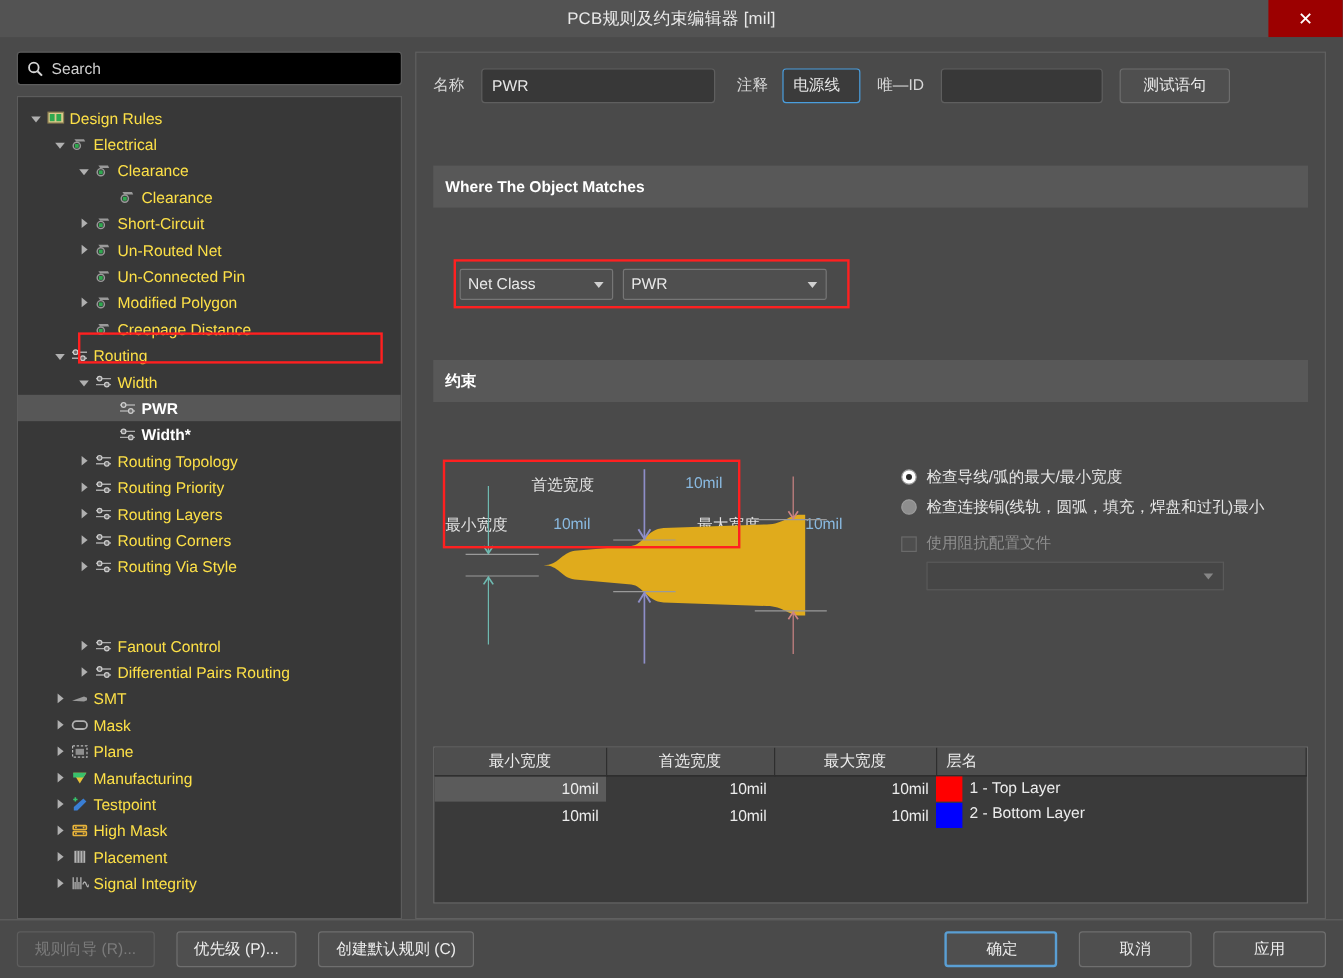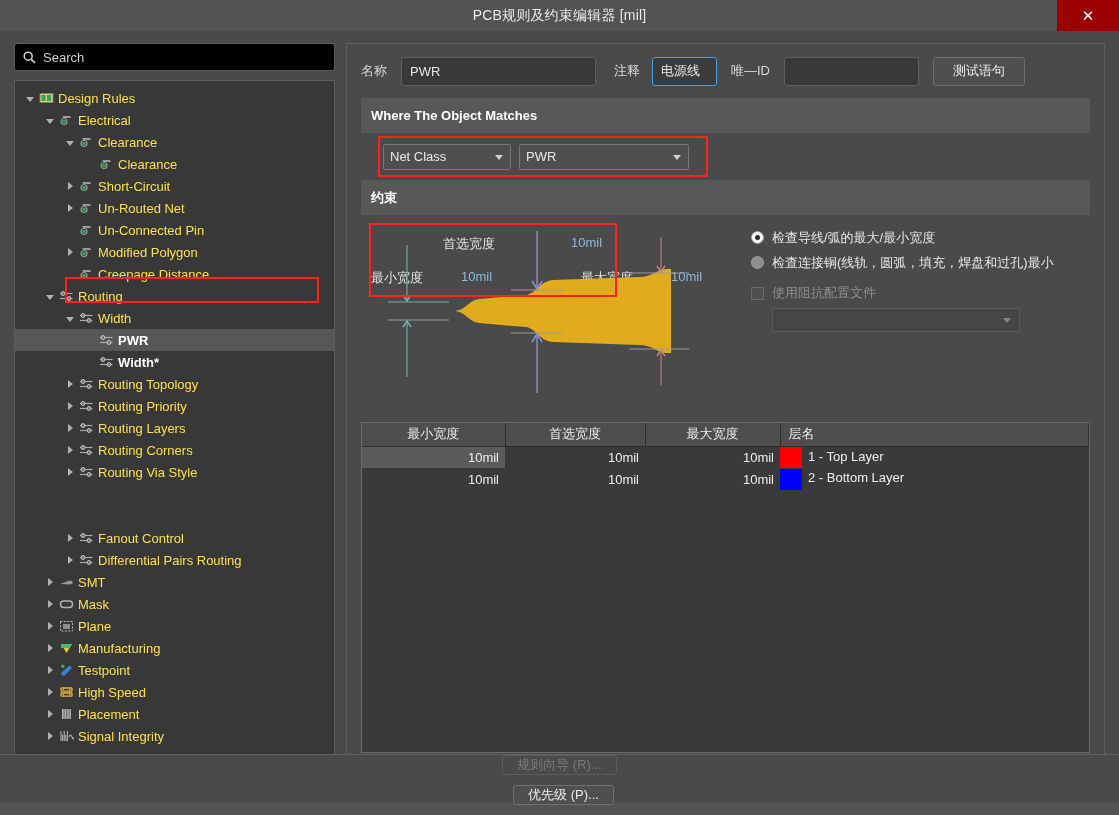--- a/index.html
+++ b/index.html
@@ -108,20 +108,21 @@
   }
 
   
   #right-panel {
     flex: 1;
     background: #4a4a4a;
     border: 1px solid #606060;
     padding: 12px 14px;
     display: flex; flex-direction: column;
     position: relative;
+    gap: 40px;
   }
   #form-row {
     display: flex; align-items: center; gap: 0;
     height: 30px; margin-bottom: 12px;
   }
   .flabel { color: #d8d8d8; font-size: 13px; }
   .tinput {
     background: #383838;
     border: 1px solid #5f5f5f;
     border-radius: 3px;
@@ -250,28 +251,27 @@
     padding: 0 6px; text-align: right;
     border: none;
   }
   table.grid td.layercell { text-align: left; padding: 0; }
   td.sel-cell { background: #5b5b5b; }
   .swatch { display: inline-block; width: 22px; height: 21px; vertical-align: middle; }
   .layer-label { padding-left: 6px; }
 
   
   #footer {
-    position: absolute; left: 0; bottom: 12px;
+    position: absolute; left: 0; bottom: 0;
     width: 1119px; height: 49px;
     background: #4a4a4a;
     border-top: 1px solid #606060;
     display: flex; align-items: center;
     padding: 0 14px;
     gap: 10px;
-    flex-direction: column;
   }
   .fbtn {
     height: 30px;
     min-width: 88px;
     background: #4f4f4f;
     border: 1px solid #6f6f6f;
     border-radius: 3px;
     color: #ececec; font-size: 13px;
     display: flex; align-items: center; justify-content: center;
     padding: 0 14px;
@@ -632,21 +632,21 @@
             <span class="ticon">
               <svg width="15" height="14" viewBox="0 0 15 14">
                 <rect x="2" y="3" width="11" height="3.2" rx="0.6" fill="none" stroke="#e8b33a" stroke-width="1.3"></rect>
                 <rect x="2" y="8" width="11" height="3.2" rx="0.6" fill="none" stroke="#e8b33a" stroke-width="1.3"></rect>
                 <circle cx="4.3" cy="4.6" r="0.8" fill="#e8b33a"></circle>
                 <circle cx="10.7" cy="4.6" r="0.8" fill="#e8b33a"></circle>
                 <circle cx="4.3" cy="9.6" r="0.8" fill="#e8b33a"></circle>
                 <circle cx="10.7" cy="9.6" r="0.8" fill="#e8b33a"></circle>
               </svg>
             </span>
-            <span>High Speed</span>
+            <span>High Mask</span>
           </div>
           <div class="tree-row" style="padding-left: 28px;">
             <span class="twisty">
               <span class="tw-closed"></span>
             </span>
             <span class="ticon">
               <svg width="15" height="14" viewBox="0 0 15 14">
                 <rect x="3" y="2" width="9" height="10" fill="#b4b4b4"></rect>
                 <rect x="4.5" y="2" width="1.2" height="10" fill="#6a6a6a"></rect>
                 <rect x="7" y="2" width="1.2" height="10" fill="#6a6a6a"></rect>

